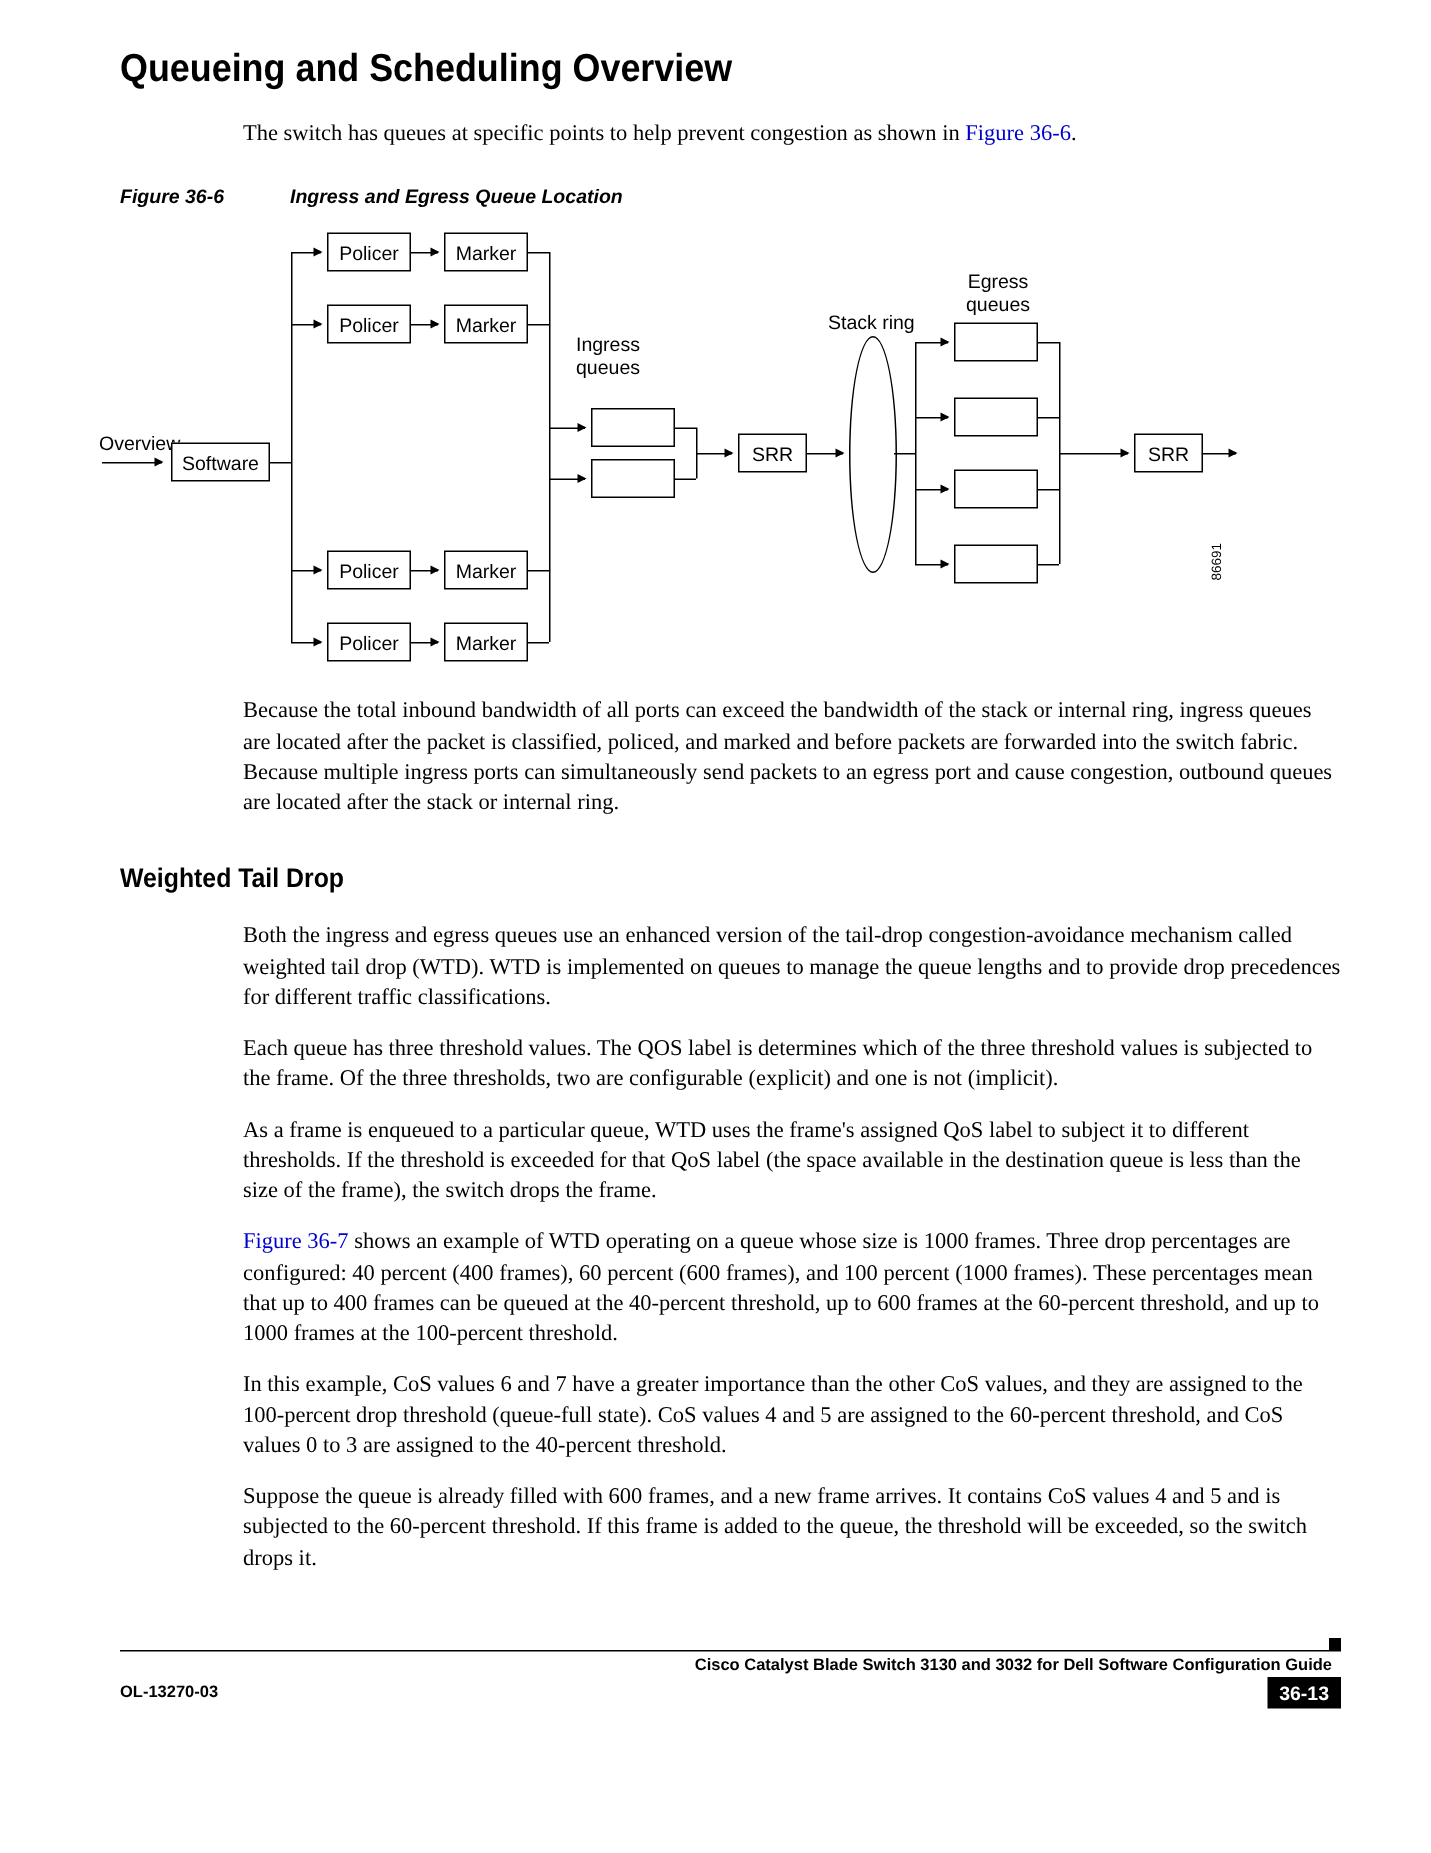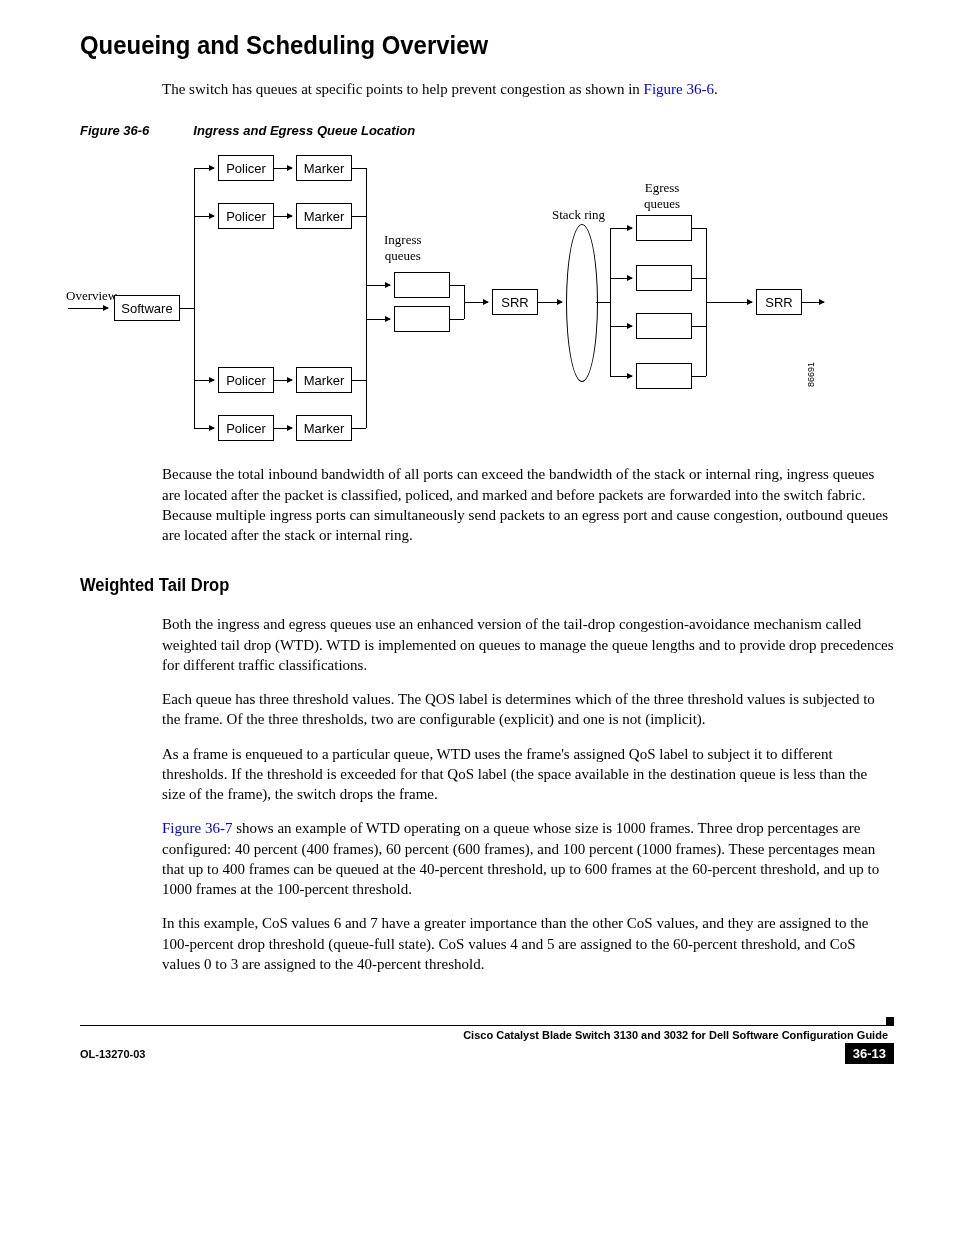--- a/index.html
+++ b/index.html
@@ -95,21 +95,21 @@
   font-family: Arial, Helvetica, sans-serif;
   font-size: 13px;
   text-align: center;
   display: flex;
   align-items: center;
   justify-content: center;
   box-sizing: border-box;
 }
 .dtext {
   position: absolute;
-  font-family: Liberation Serif, serif;
+  font-family: Liberation Sans, sans-serif;
   font-size: 13px;
 }
 .arrow-h {
   position: absolute;
   height: 1px;
   background: #000;
 }
 .arrow-h::after {
   content: '';
   position: absolute;
@@ -226,21 +226,21 @@
 
     <div class="line-h" style="left:286px;top:16px;width:14px"></div>
     <div class="line-h" style="left:286px;top:64px;width:14px"></div>
     <div class="line-h" style="left:286px;top:228px;width:14px"></div>
     <div class="line-h" style="left:286px;top:276px;width:14px"></div>
     <div class="line-v" style="left:300px;top:16px;height:260px"></div>
 
     <div class="arrow-h" style="left:300px;top:133px;width:24px"></div>
     <div class="arrow-h" style="left:300px;top:167px;width:24px"></div>
 
-    <div class="dtext" style="left:318px;top:80px;text-align:center;white-space:pre">Ingress
+    <div class="dtext" style="left:318px;top:70px;text-align:center;white-space:pre">Ingress
 queues</div>
 
     <div class="dbox" style="left:328px;top:120px;width:56px;height:26px"></div>
     <div class="dbox" style="left:328px;top:154px;width:56px;height:26px"></div>
 
     <div class="line-h" style="left:384px;top:133px;width:14px"></div>
     <div class="line-h" style="left:384px;top:167px;width:14px"></div>
     <div class="line-v" style="left:398px;top:133px;height:34px"></div>
     <div class="arrow-h" style="left:398px;top:150px;width:24px"></div>
 
@@ -282,20 +282,21 @@
 
   <h2>Weighted Tail Drop</h2>
 
   <div class="body-text">Both the ingress and egress queues use an enhanced version of the tail-drop congestion-avoidance mechanism called weighted tail drop (WTD). WTD is implemented on queues to manage the queue lengths and to provide drop precedences for different traffic classifications.</div>
   <div class="body-text">Each queue has three threshold values. The QOS label is determines which of the three threshold values is subjected to the frame. Of the three thresholds, two are configurable (explicit) and one is not (implicit).</div>
   <div class="body-text">As a frame is enqueued to a particular queue, WTD uses the frame's assigned QoS label to subject it to different thresholds. If the threshold is exceeded for that QoS label (the space available in the destination queue is less than the size of the frame), the switch drops the frame.</div>
   <div class="body-text">
     <span class="link">Figure 36-7</span><span> shows an example of WTD operating on a queue whose size is 1000 frames. Three drop percentages are configured: 40 percent (400 frames), 60 percent (600 frames), and 100 percent (1000 frames). These percentages mean that up to 400 frames can be queued at the 40-percent threshold, up to 600 frames at the 60-percent threshold, and up to 1000 frames at the 100-percent threshold.</span>
   </div>
   <div class="body-text">In this example, CoS values 6 and 7 have a greater importance than the other CoS values, and they are assigned to the 100-percent drop threshold (queue-full state). CoS values 4 and 5 are assigned to the 60-percent threshold, and CoS values 0 to 3 are assigned to the 40-percent threshold.</div>
+  <div class="body-text">Suppose the queue is already filled with 600 frames, and a new frame arrives. It contains CoS values 4 and 5 and is subjected to the 60-percent threshold. If this frame is added to the queue, the threshold will be exceeded, so the switch drops it.</div>
 
   <div class="footer">
     <div class="footer-tick"></div>
     <div class="footer-title">Cisco Catalyst Blade Switch 3130 and 3032 for Dell Software Configuration Guide</div>
   </div>
   <div class="footer-bottom">
     <div class="footer-left">OL-13270-03</div>
     <div class="page-num">36-13</div>
   </div>
 

